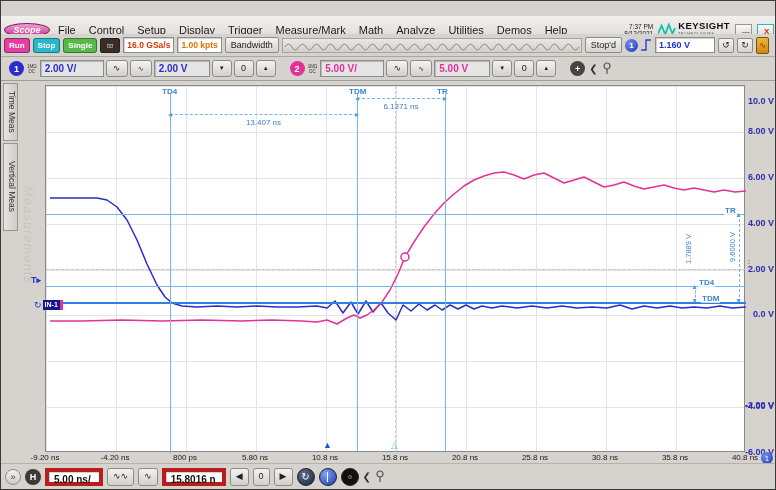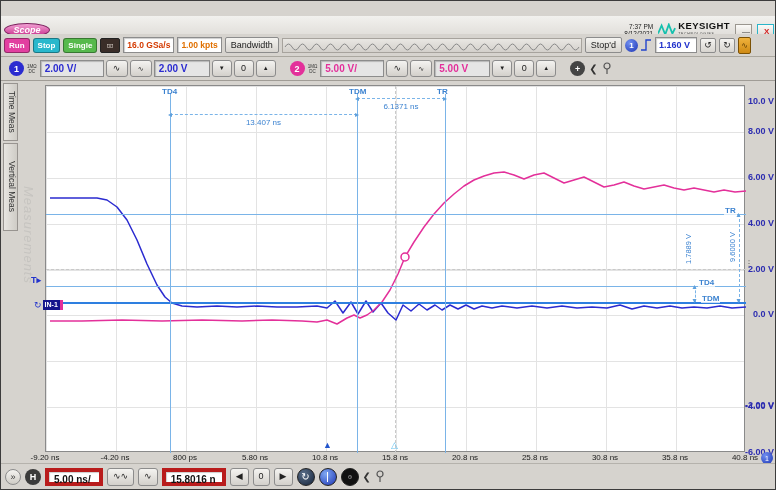--- a/index.html
+++ b/index.html
@@ -39,21 +39,21 @@
     display:flex;align-items:center;justify-content:center;}
   .inset{background:#fff;border:1px solid #8c8c8c;box-shadow:inset 1px 1px 1px rgba(0,0,0,.2);
     font-size:8.5px;font-weight:bold;padding:2px 3px;white-space:nowrap;}
   .inset.rate{color:#d43a00;}
   .inset.mem{color:#e07000;}
   .raised{background:linear-gradient(#f4f3f0,#d8d5d0);border:1px solid #8c8c8c;border-radius:2px;
     font-size:9px;color:#222;padding:2px 5px;white-space:nowrap;}
   .preview{width:300px;height:15px;background:linear-gradient(#e9e7e3,#d3d0cb);border:1px solid #a7a39d;}
   .trigball{width:13px;height:13px;border-radius:50%;background:radial-gradient(circle at 35% 30%,#6f8ef0,#1d35b4);
     color:#fff;font-size:8px;font-weight:bold;display:flex;align-items:center;justify-content:center;}
-  .lvl{color:#2233cc;font-size:9px;width:42px;}
+  .lvl{color:#2233cc;font-size:9px;width:60px;}
   .rot-btn{width:16px;height:15px;background:linear-gradient(#f4f3f0,#d8d5d0);border:1px solid #8c8c8c;
     border-radius:2px;font-size:9px;line-height:13px;text-align:center;color:#222;padding:0;}
   .amber{width:13px;height:17px;background:linear-gradient(#f0b23c,#cf8a14);border:1px solid #7c5206;
     border-radius:2px;color:#5c3a00;font-size:8px;text-align:center;line-height:16px;}
 
   
   .chbar{position:absolute;left:0;top:56px;width:776px;height:24px;background:#d6d3ce;
     border-bottom:1px solid #a09c96;display:flex;align-items:center;gap:2px;padding-left:8px;}
   .chball{width:15px;height:15px;border-radius:50%;color:#fff;font-size:9px;font-weight:bold;
     display:flex;align-items:center;justify-content:center;flex:none;}
@@ -120,20 +120,33 @@
   .glyph{font-size:10px;color:#333;}
 </style>
 </head>
 <body>
 
 <div id="win">
 
 
   <div class="menubar">
     <div class="scope-logo">Scope</div>
+    <div class="menu-items" id="menu-items">
+        <span class="menu-item">File</span>
+        <span class="menu-item">Control</span>
+        <span class="menu-item">Setup</span>
+        <span class="menu-item">Display</span>
+        <span class="menu-item">Trigger</span>
+        <span class="menu-item">Measure/Mark</span>
+        <span class="menu-item">Math</span>
+        <span class="menu-item">Analyze</span>
+        <span class="menu-item">Utilities</span>
+        <span class="menu-item">Demos</span>
+        <span class="menu-item">Help</span>
+      </div>
     <div class="menu-right">
       <div class="clockblock">
         <div>7:37 PM</div>
         <div>8/12/2021</div>
       </div>
       <div class="brandblock">
         <svg width="18" height="14" viewBox="0 0 20 14">
           <polyline points="0,11 4,2 8,12 12,1 16,11 19,5" fill="none" stroke="#17c0ae" stroke-width="2"></polyline>
         </svg>
         <div class="brandtext">

